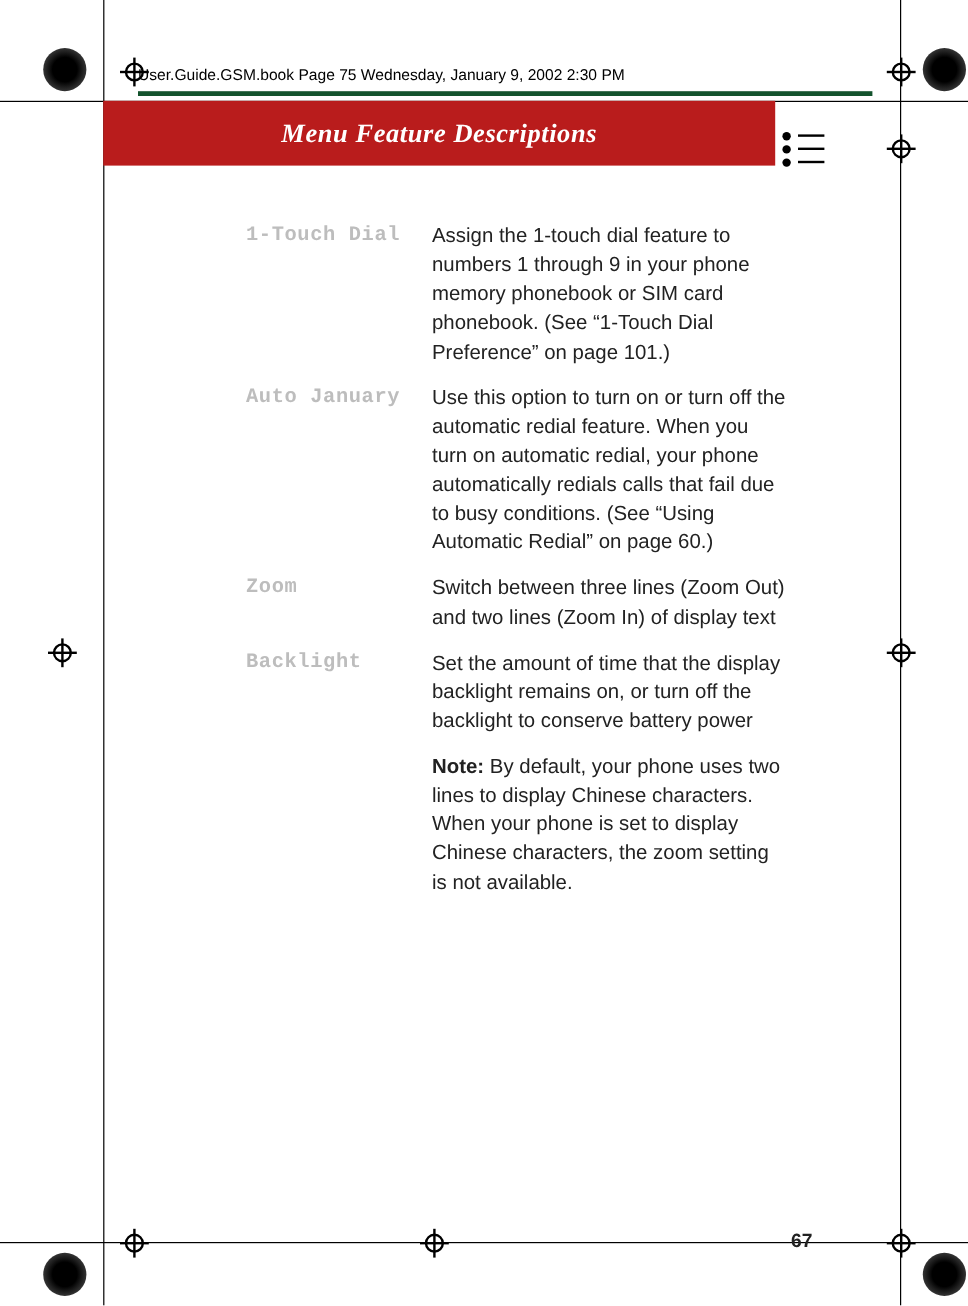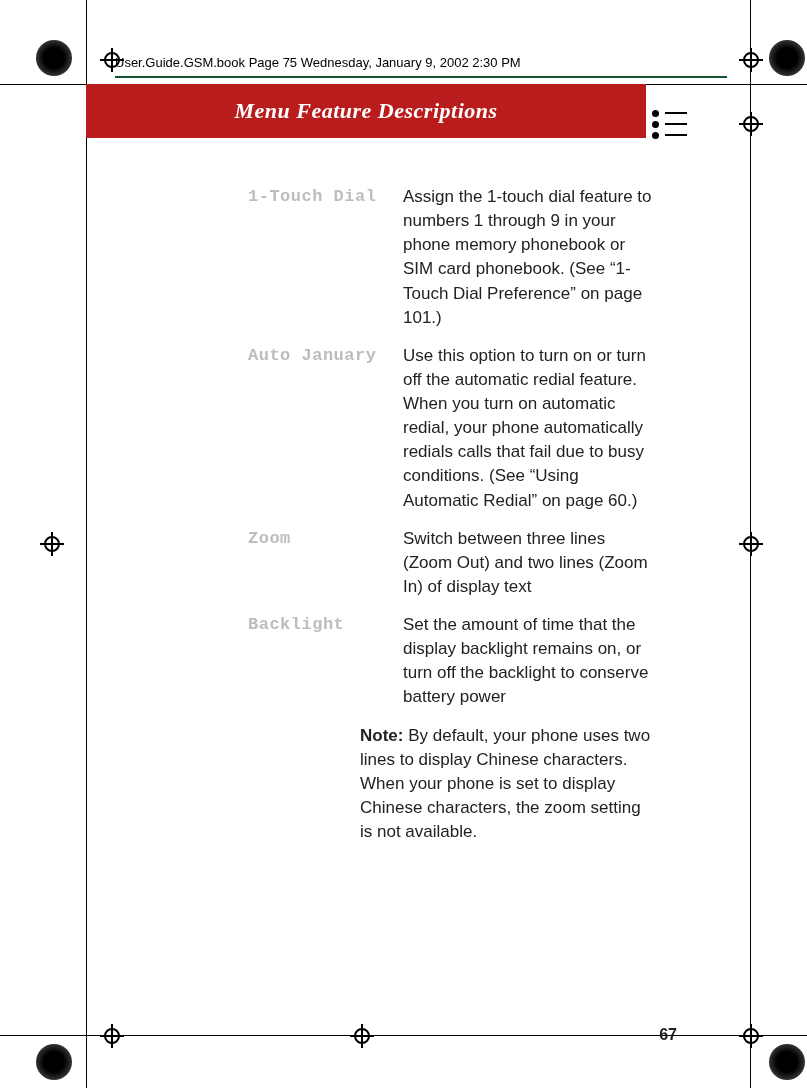--- a/index.html
+++ b/index.html
@@ -1,31 +1,31 @@
 <!DOCTYPE html>
 <html><head>
   <meta charset="utf-8">
   <style>
     * { box-sizing: border-box; margin: 0; padding: 0; }
     html, body { width: 807px; height: 1088px; background: #fff; font-family: "Helvetica Neue", Arial, sans-serif; color: #222; }
     .page { position: relative; width: 807px; height: 1088px; }
 
-    .running-head { position: absolute; top: 55px; left: 115px; right: 80px; font-size: 13px; color: #000; border-bottom: 2px solid #14532d; padding-bottom: 6px; }
+    .running-head { position: absolute; top: 55px; left: 115px; right: 80px; font-size: 13px; color: #000; border-bottom: 4px solid #14532d; padding-bottom: 6px; }
 
     .title-band { position: absolute; top: 84px; left: 86px; width: 560px; height: 54px; background: #b91c1c; display: flex; align-items: center; justify-content: center; }
     .title-band span { color: #fff; font-style: italic; font-weight: 700; font-size: 22px; font-family: Georgia, 'Times New Roman', serif; letter-spacing: .5px; }
 
     .menu-icon { position: absolute; top: 108px; left: 652px; width: 38px; height: 38px; }
     .menu-icon .dot { position: absolute; width: 7px; height: 7px; border-radius: 50%; background: #000; left: 0; }
     .menu-icon .d1 { top: 2px; } .menu-icon .d2 { top: 13px; } .menu-icon .d3 { top: 24px; }
     .menu-icon .line { position: absolute; height: 2px; background: #000; left: 13px; width: 22px; }
     .menu-icon .l1 { top: 4px; } .menu-icon .l2 { top: 15px; } .menu-icon .l3 { top: 26px; }
 
     .content { position: absolute; top: 185px; left: 205px; width: 450px; }
-    .row { display: flex; margin-bottom: 14px; margin-left: 43px; }
+    .row { display: flex; margin-bottom: 14px; }
     .term { flex: 0 0 155px; font-family: "Courier New", Courier, monospace; font-weight: 700; font-size: 17px; color: #bdbdbd; letter-spacing: .5px; line-height: 1.4; padding-right: 10px; }
     .desc { flex: 1 1 auto; font-size: 17px; color: #222; line-height: 1.42; }
     .note-block { margin-left: 155px; font-size: 17px; line-height: 1.42; margin-top: 6px; }
     .note-label { font-weight: 700; }
 
     .page-num { position: absolute; bottom: 44px; right: 130px; font-size: 16px; font-weight: 700; }
 
     
     .reg { position: absolute; width: 24px; height: 24px; }
     .reg::before, .reg::after { content: ""; position: absolute; background: #000; }

